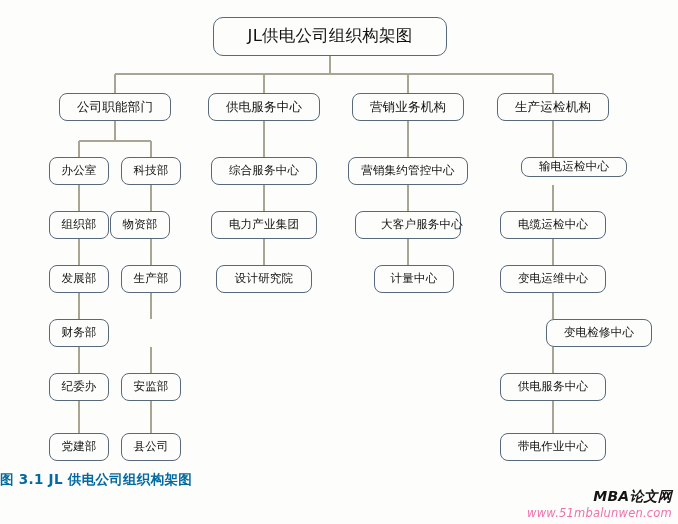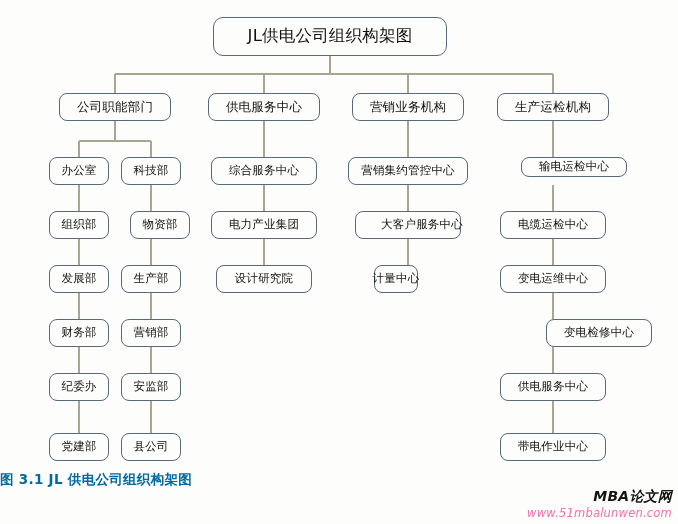--- a/index.html
+++ b/index.html
@@ -112,33 +112,32 @@
   <div class="node node-l1" style="left:497px;top:93px;width:112px;height:28px;">生产运检机构</div>
 
   <div class="node node-leaf" style="left:49px;top:157px;width:60px;height:28px;">办公室</div>
   <div class="node node-leaf" style="left:49px;top:211px;width:60px;height:28px;">组织部</div>
   <div class="node node-leaf" style="left:49px;top:265px;width:60px;height:28px;">发展部</div>
   <div class="node node-leaf" style="left:49px;top:319px;width:60px;height:28px;">财务部</div>
   <div class="node node-leaf" style="left:49px;top:373px;width:60px;height:28px;">纪委办</div>
   <div class="node node-leaf" style="left:49px;top:433px;width:60px;height:28px;">党建部</div>
 
   <div class="node node-leaf" style="left:121px;top:157px;width:60px;height:28px;">科技部</div>
-  <div class="node node-leaf" style="left:130px;top:211px;width:60px;height:28px;">物资部</div>
+  <div class="node node-leaf" style="left:110px;top:211px;width:60px;height:28px;">物资部</div>
   <div class="node node-leaf" style="left:121px;top:265px;width:60px;height:28px;">生产部</div>
-  <div class="node node-leaf" style="left:121px;top:319px;width:60px;height:28px;">营销部</div>
   <div class="node node-leaf" style="left:121px;top:373px;width:60px;height:28px;">安监部</div>
   <div class="node node-leaf" style="left:121px;top:433px;width:60px;height:28px;">县公司</div>
 
   <div class="node node-leaf" style="left:211px;top:157px;width:106px;height:28px;">综合服务中心</div>
   <div class="node node-leaf" style="left:211px;top:211px;width:106px;height:28px;">电力产业集团</div>
   <div class="node node-leaf" style="left:216px;top:265px;width:96px;height:28px;">设计研究院</div>
 
   <div class="node node-leaf" style="left:348px;top:157px;width:120px;height:28px;">营销集约管控中心</div>
   <div class="node node-leaf" style="left:355px;top:211px;width:106px;height:28px;padding-left:28px;">大客户服务中心</div>
-  <div class="node node-leaf" style="left:374px;top:265px;width:44px;height:28px;">计量中心</div>
+  <div class="node node-leaf" style="left:374px;top:265px;width:80px;height:28px;">计量中心</div>
 
   <div class="node node-leaf" style="left:521px;top:157px;width:106px;height:20px;">输电运检中心</div>
   <div class="node node-leaf" style="left:500px;top:211px;width:106px;height:28px;">电缆运检中心</div>
   <div class="node node-leaf" style="left:500px;top:265px;width:106px;height:28px;">变电运维中心</div>
   <div class="node node-leaf" style="left:500px;top:319px;width:106px;height:28px;margin-left:46px;">变电检修中心</div>
   <div class="node node-leaf" style="left:500px;top:373px;width:106px;height:28px;">供电服务中心</div>
   <div class="node node-leaf" style="left:500px;top:433px;width:106px;height:28px;">带电作业中心</div>
 
   <div class="caption">图 3.1 JL 供电公司组织构架图</div>
 

